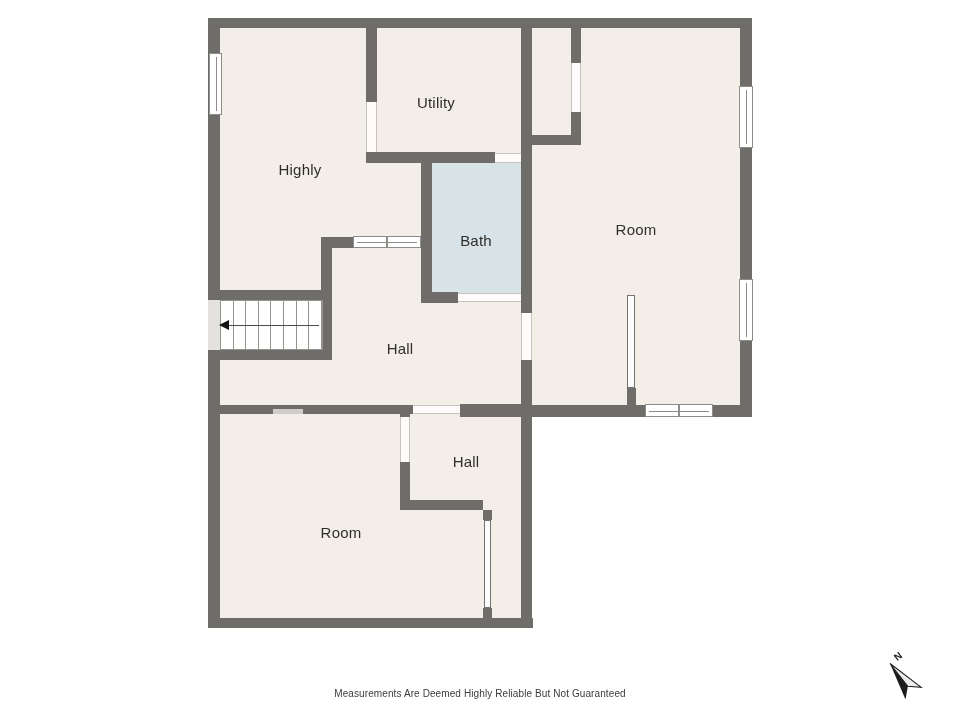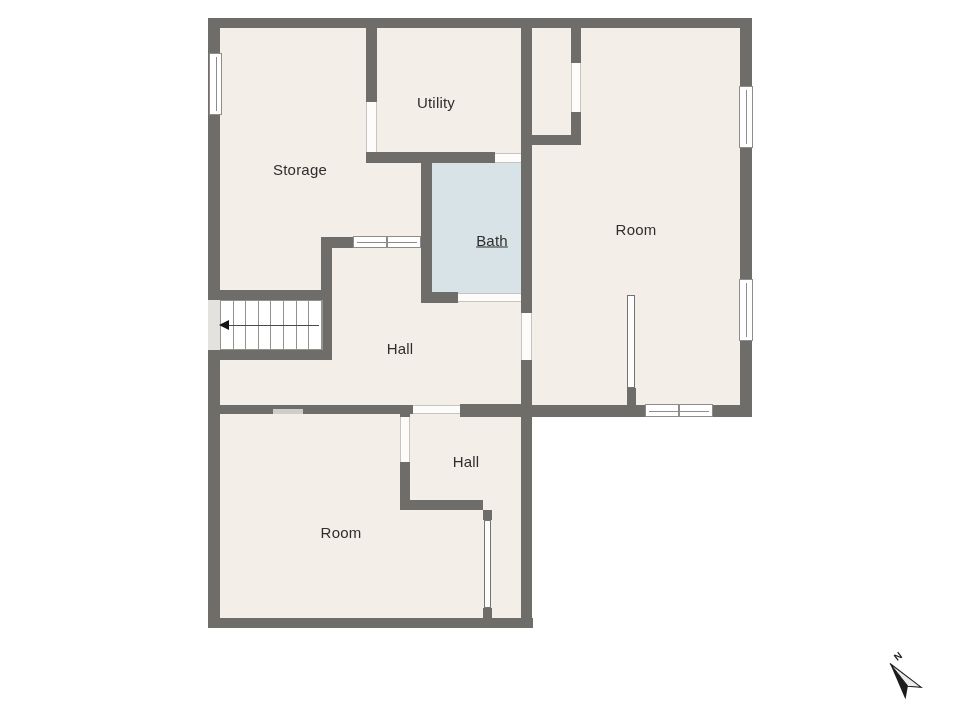--- a/index.html
+++ b/index.html
@@ -110,28 +110,29 @@
   <div class="window v" style="left:739px;top:86px;width:14px;height:62px;"></div>
   <div class="window v" style="left:739px;top:279px;width:14px;height:62px;"></div>
   <div class="window h double" style="left:645px;top:404px;width:68px;height:13px;"></div>
   <div class="window h double" style="left:353px;top:236px;width:68px;height:12px;"></div>
 
   <div class="stairs" style="left:220px;top:300px;width:103px;height:50px;">
     <div class="stair-line"></div>
     <div class="stair-head"></div>
   </div>
 
-  <div class="room-label" style="left:300px;top:169px;">Storage</div>
+  <div class="room-label" style="left:300px;top:169px;">Highly</div>
   <div class="room-label" style="left:436px;top:102px;">Utility</div>
-  <div class="room-label" style="left:492px;top:240px;text-decoration:underline;">Bath</div>
+  <div class="room-label" style="left:476px;top:240px;">Bath</div>
   <div class="room-label" style="left:636px;top:229px;">Room</div>
   <div class="room-label" style="left:400px;top:348px;">Hall</div>
   <div class="room-label" style="left:466px;top:461px;">Hall</div>
   <div class="room-label" style="left:341px;top:532px;">Room</div>
 
+  <div class="footer-note">Measurements Are Deemed Highly Reliable But Not Guaranteed</div>
 
   <svg class="compass" viewBox="0 0 60 66">
     <g transform="rotate(-38 30 40)">
       <polygon points="30,14 20,52 30,43" fill="#1c1c1c"></polygon>
       <polygon points="30,14 40,52 30,43" fill="#ececec" stroke="#1c1c1c" stroke-width="1"></polygon>
     </g>
     <text x="24" y="15" transform="rotate(-38 24 15)" font-size="10" font-weight="bold" fill="#222" font-family="Liberation Sans, sans-serif" text-anchor="middle">N</text>
   </svg>
 
 </div>

